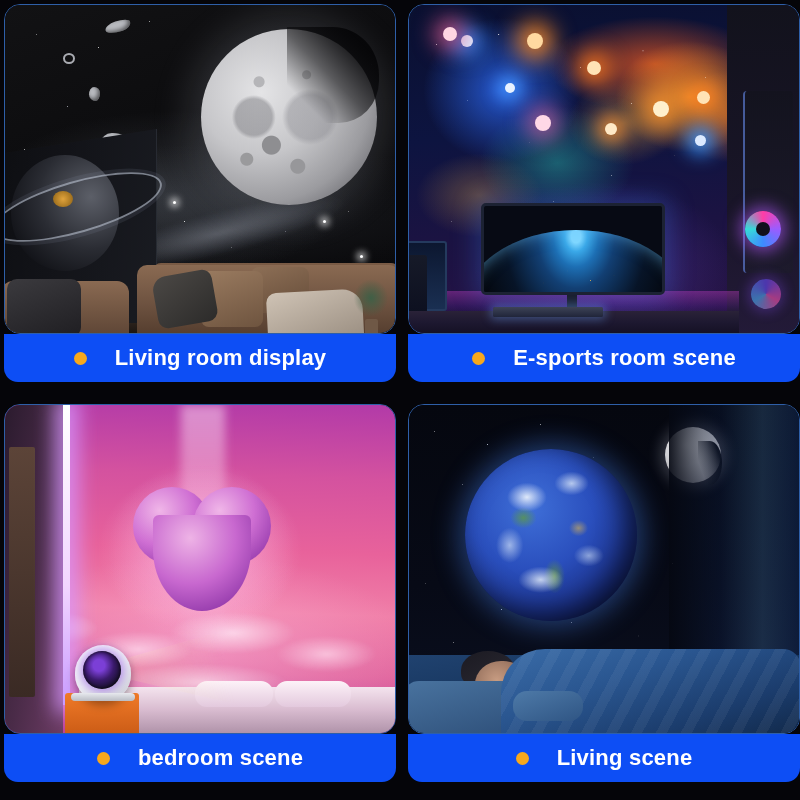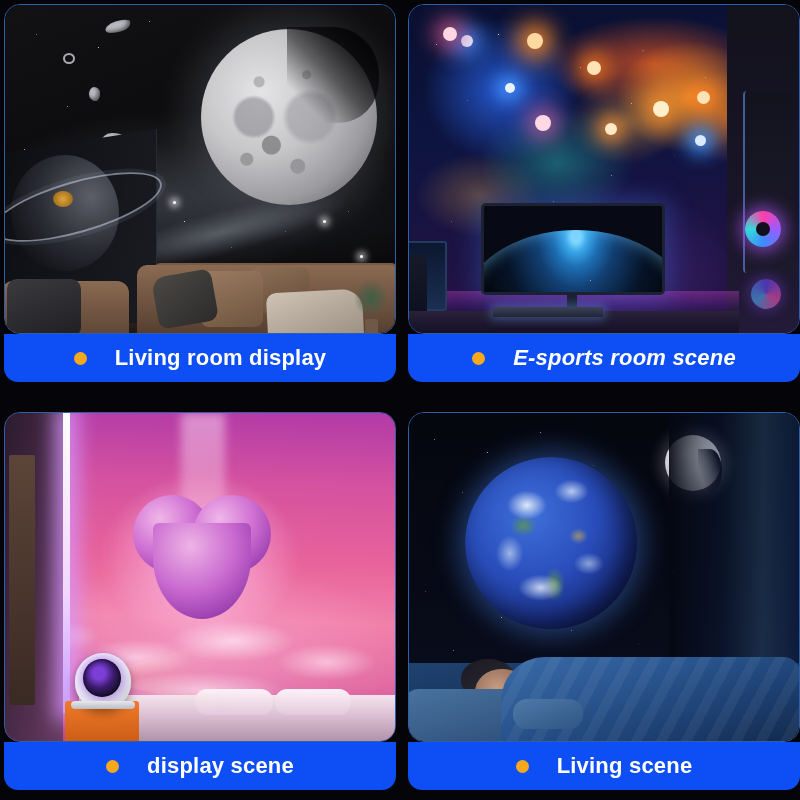--- a/index.html
+++ b/index.html
@@ -22,20 +22,21 @@
       radial-gradient(1px 1px at 92% 48%, rgba(255,255,255,.35), transparent 60%),
       #050509;
   }
   .grid{
     position:absolute; inset:0;
     display:grid;
     grid-template-columns:396px 396px;
     grid-template-rows:392px 392px;
     column-gap:8px; row-gap:16px;
     padding:4px 0 12px 4px;
+    gap:8px;
   }
 
   
   .card{ position:relative; width:392px; height:390px; }
   .photo{
     position:absolute; left:0; top:0; width:392px; height:330px;
     border:1.4px solid #2e5fa8;
     border-radius:16px;
     overflow:hidden;
     background:#05060a;
@@ -481,21 +482,21 @@
           <div class="citylights"></div>
         </div>
         <div class="mon-stand"></div>
         <div class="mon-base"></div>
         <div class="desk"></div>
         <div class="keyboard"></div>
 
       </div>
       <div class="caption" style="--accent: #0d4ef5;">
         <span class="dot" style="--dot: #f7a81d;"></span>
-        <span class="cap-text" style="color: rgb(255, 255, 255); font-style: italic;">E-sports room scene</span>
+        <span class="cap-text" style="color: rgb(255, 255, 255);">E-sports room scene</span>
       </div>
     </div>
 
     <div class="card">
       <div class="photo" style="border-color: rgb(46, 95, 168);">
         <div class="heartsky"></div>
         <div class="sunbeam"></div>
         <div class="cloudbank"></div>
         <div class="heart-glow"></div>
         <div class="heart">
@@ -510,21 +511,21 @@
         <div class="pillow p1"></div>
         <div class="pillow p2"></div>
         <div class="nightstand"></div>
         <div class="proj-beam"></div>
         <div class="projector"></div>
         <div class="proj-lens"></div>
         <div class="proj-base"></div>
       </div>
       <div class="caption" style="--accent: #0d4ef5;">
         <span class="dot" style="--dot: #f7a81d;"></span>
-        <span class="cap-text" style="color: rgb(255, 255, 255);">display scene</span>
+        <span class="cap-text" style="color: rgb(255, 255, 255);">bedroom scene</span>
       </div>
     </div>
 
     <div class="card">
       <div class="photo" style="border-color: rgb(46, 95, 168);">
         <div class="nightsky"></div>
         <div class="night-stars"></div>
         <div class="earth"></div>
         <div class="moon2">
           <div class="moon2-dark"></div>

